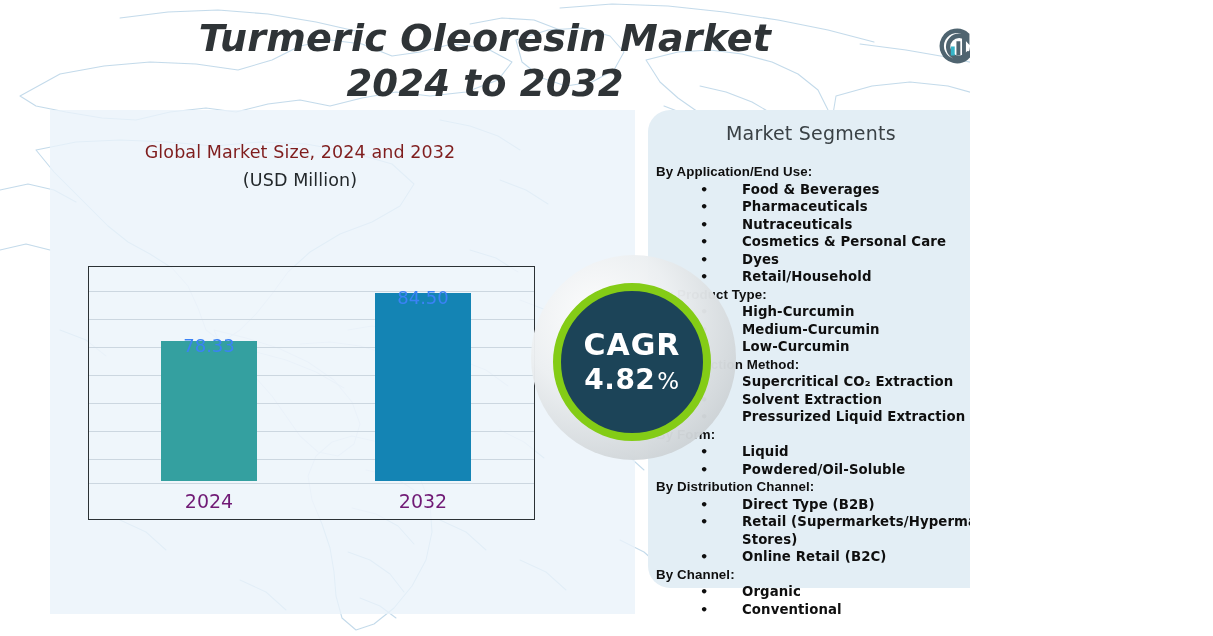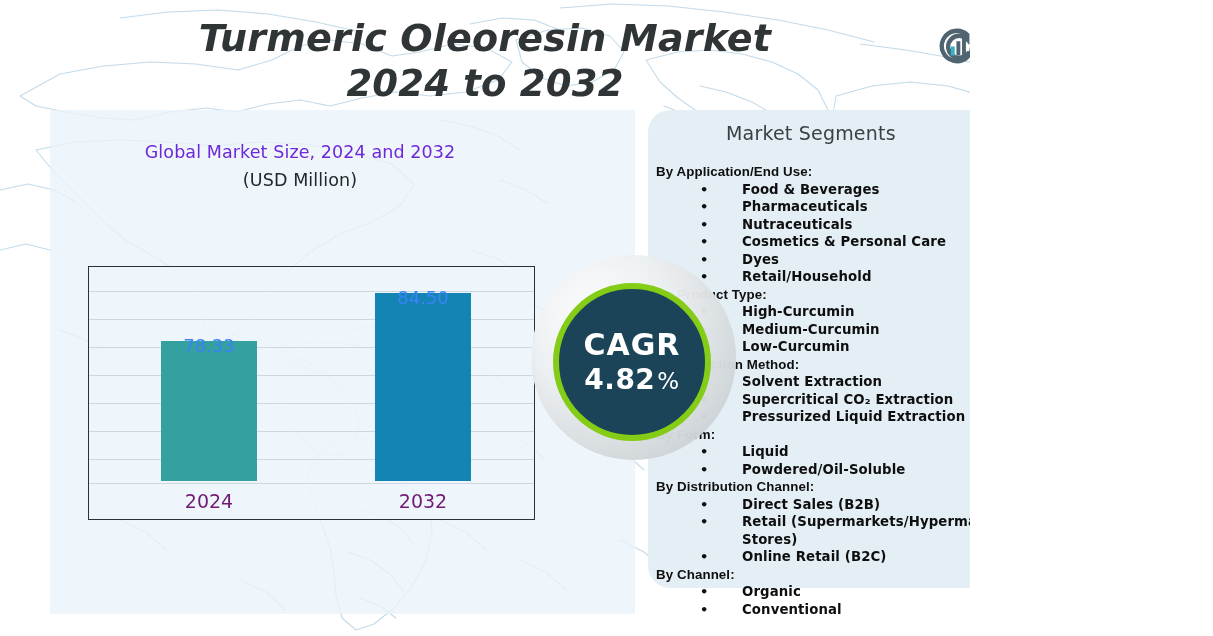--- a/index.html
+++ b/index.html
@@ -100,21 +100,21 @@
   #chart-caption {
     position: absolute;
     left: 60px; top: 142px;
     width: 480px;
     text-align: center;
     z-index: 5;
   }
   #chart-caption .cap1 {
     font-family: "DejaVu Sans", sans-serif;
     font-size: 17.5px;
-    color: #6d28d9;
+    color: #7f1d1d;
     letter-spacing: .1px;
     white-space: nowrap;
   }
   #chart-caption .cap2 {
     margin-top: 8px;
     font-family: "DejaVu Sans", sans-serif;
     font-weight: normal;
     font-size: 17.5px;
     color: #23282b;
     letter-spacing: .1px;
@@ -168,21 +168,21 @@
     background: radial-gradient(circle at 32% 30%, #fdfdfd 0%, #eceff1 38%, #d3d8db 72%, #bcc3c7 100%);
     z-index: 5;
     opacity: .97;
   }
   #cagr-circle {
     position: absolute;
     left: 553px; top: 283px;
     width: 158px; height: 158px;
     border-radius: 50%;
     background: #1c4458;
-    border: 6px solid #84cc16;
+    border: 8px solid #84cc16;
     z-index: 6;
     display: flex;
     flex-direction: column;
     align-items: center;
     justify-content: center;
     color: #ffffff;
   }
   #cagr-circle .cagr-word {
     font-family: "DejaVu Sans", sans-serif;
     font-weight: bold;
@@ -392,28 +392,28 @@
         <div class="seg-item"><span class="bullet">•</span><span class="seg-text">Pharmaceuticals</span></div>
         <div class="seg-item"><span class="bullet">•</span><span class="seg-text">Nutraceuticals</span></div>
         <div class="seg-item"><span class="bullet">•</span><span class="seg-text">Cosmetics &amp; Personal Care</span></div>
         <div class="seg-item"><span class="bullet">•</span><span class="seg-text">Dyes</span></div>
         <div class="seg-item"><span class="bullet">•</span><span class="seg-text">Retail/Household</span></div>
         <div class="group-head">By Product Type:</div>
         <div class="seg-item"><span class="bullet">•</span><span class="seg-text">High-Curcumin</span></div>
         <div class="seg-item"><span class="bullet">•</span><span class="seg-text">Medium-Curcumin</span></div>
         <div class="seg-item"><span class="bullet">•</span><span class="seg-text">Low-Curcumin</span></div>
         <div class="group-head">By Extraction Method:</div>
+        <div class="seg-item"><span class="bullet">•</span><span class="seg-text">Supercritical CO₂ Extraction</span></div>
         <div class="seg-item"><span class="bullet">•</span><span class="seg-text">Solvent Extraction</span></div>
-        <div class="seg-item"><span class="bullet">•</span><span class="seg-text">Supercritical CO₂ Extraction</span></div>
         <div class="seg-item"><span class="bullet">•</span><span class="seg-text">Pressurized Liquid Extraction</span></div>
         <div class="group-head">By Form:</div>
         <div class="seg-item"><span class="bullet">•</span><span class="seg-text">Liquid</span></div>
         <div class="seg-item"><span class="bullet">•</span><span class="seg-text">Powdered/Oil-Soluble</span></div>
         <div class="group-head">By Distribution Channel:</div>
-        <div class="seg-item"><span class="bullet">•</span><span class="seg-text">Direct Sales (B2B)</span></div>
+        <div class="seg-item"><span class="bullet">•</span><span class="seg-text">Direct Type (B2B)</span></div>
         <div class="seg-item"><span class="bullet">•</span><span class="seg-text">Retail (Supermarkets/Hypermarkets,  Specialty Stores)</span></div>
         <div class="seg-item"><span class="bullet">•</span><span class="seg-text">Online Retail (B2C)</span></div>
         <div class="group-head">By Channel:</div>
         <div class="seg-item"><span class="bullet">•</span><span class="seg-text">Organic</span></div>
         <div class="seg-item"><span class="bullet">•</span><span class="seg-text">Conventional</span></div>
       </div>
   </div>
 
 </div>
 

